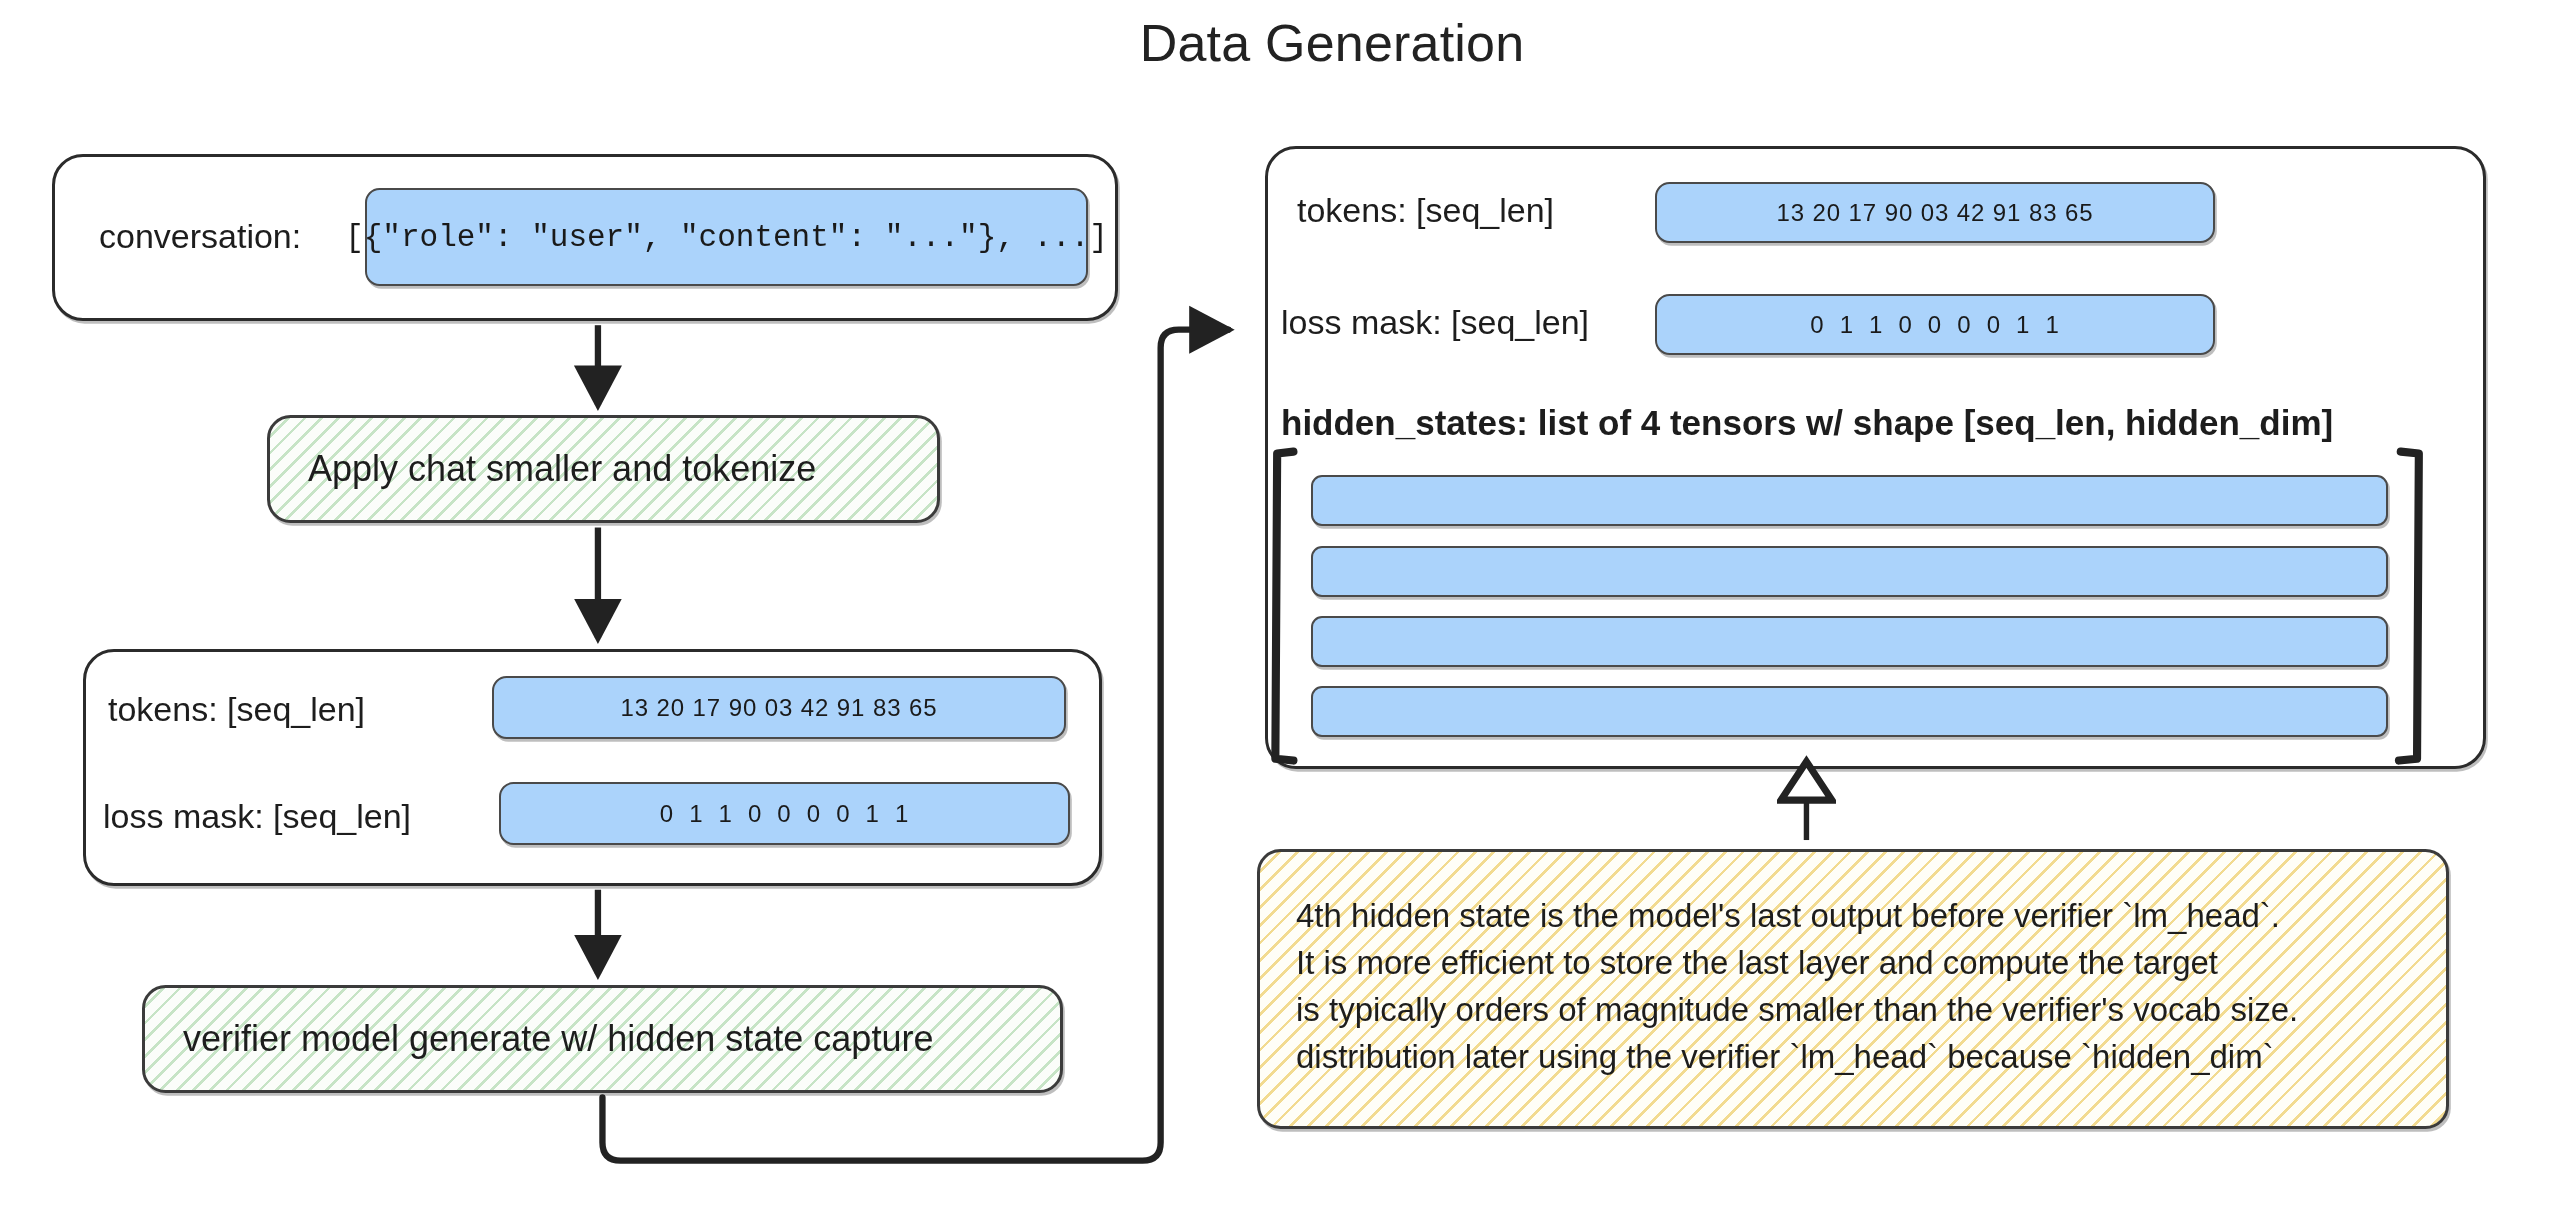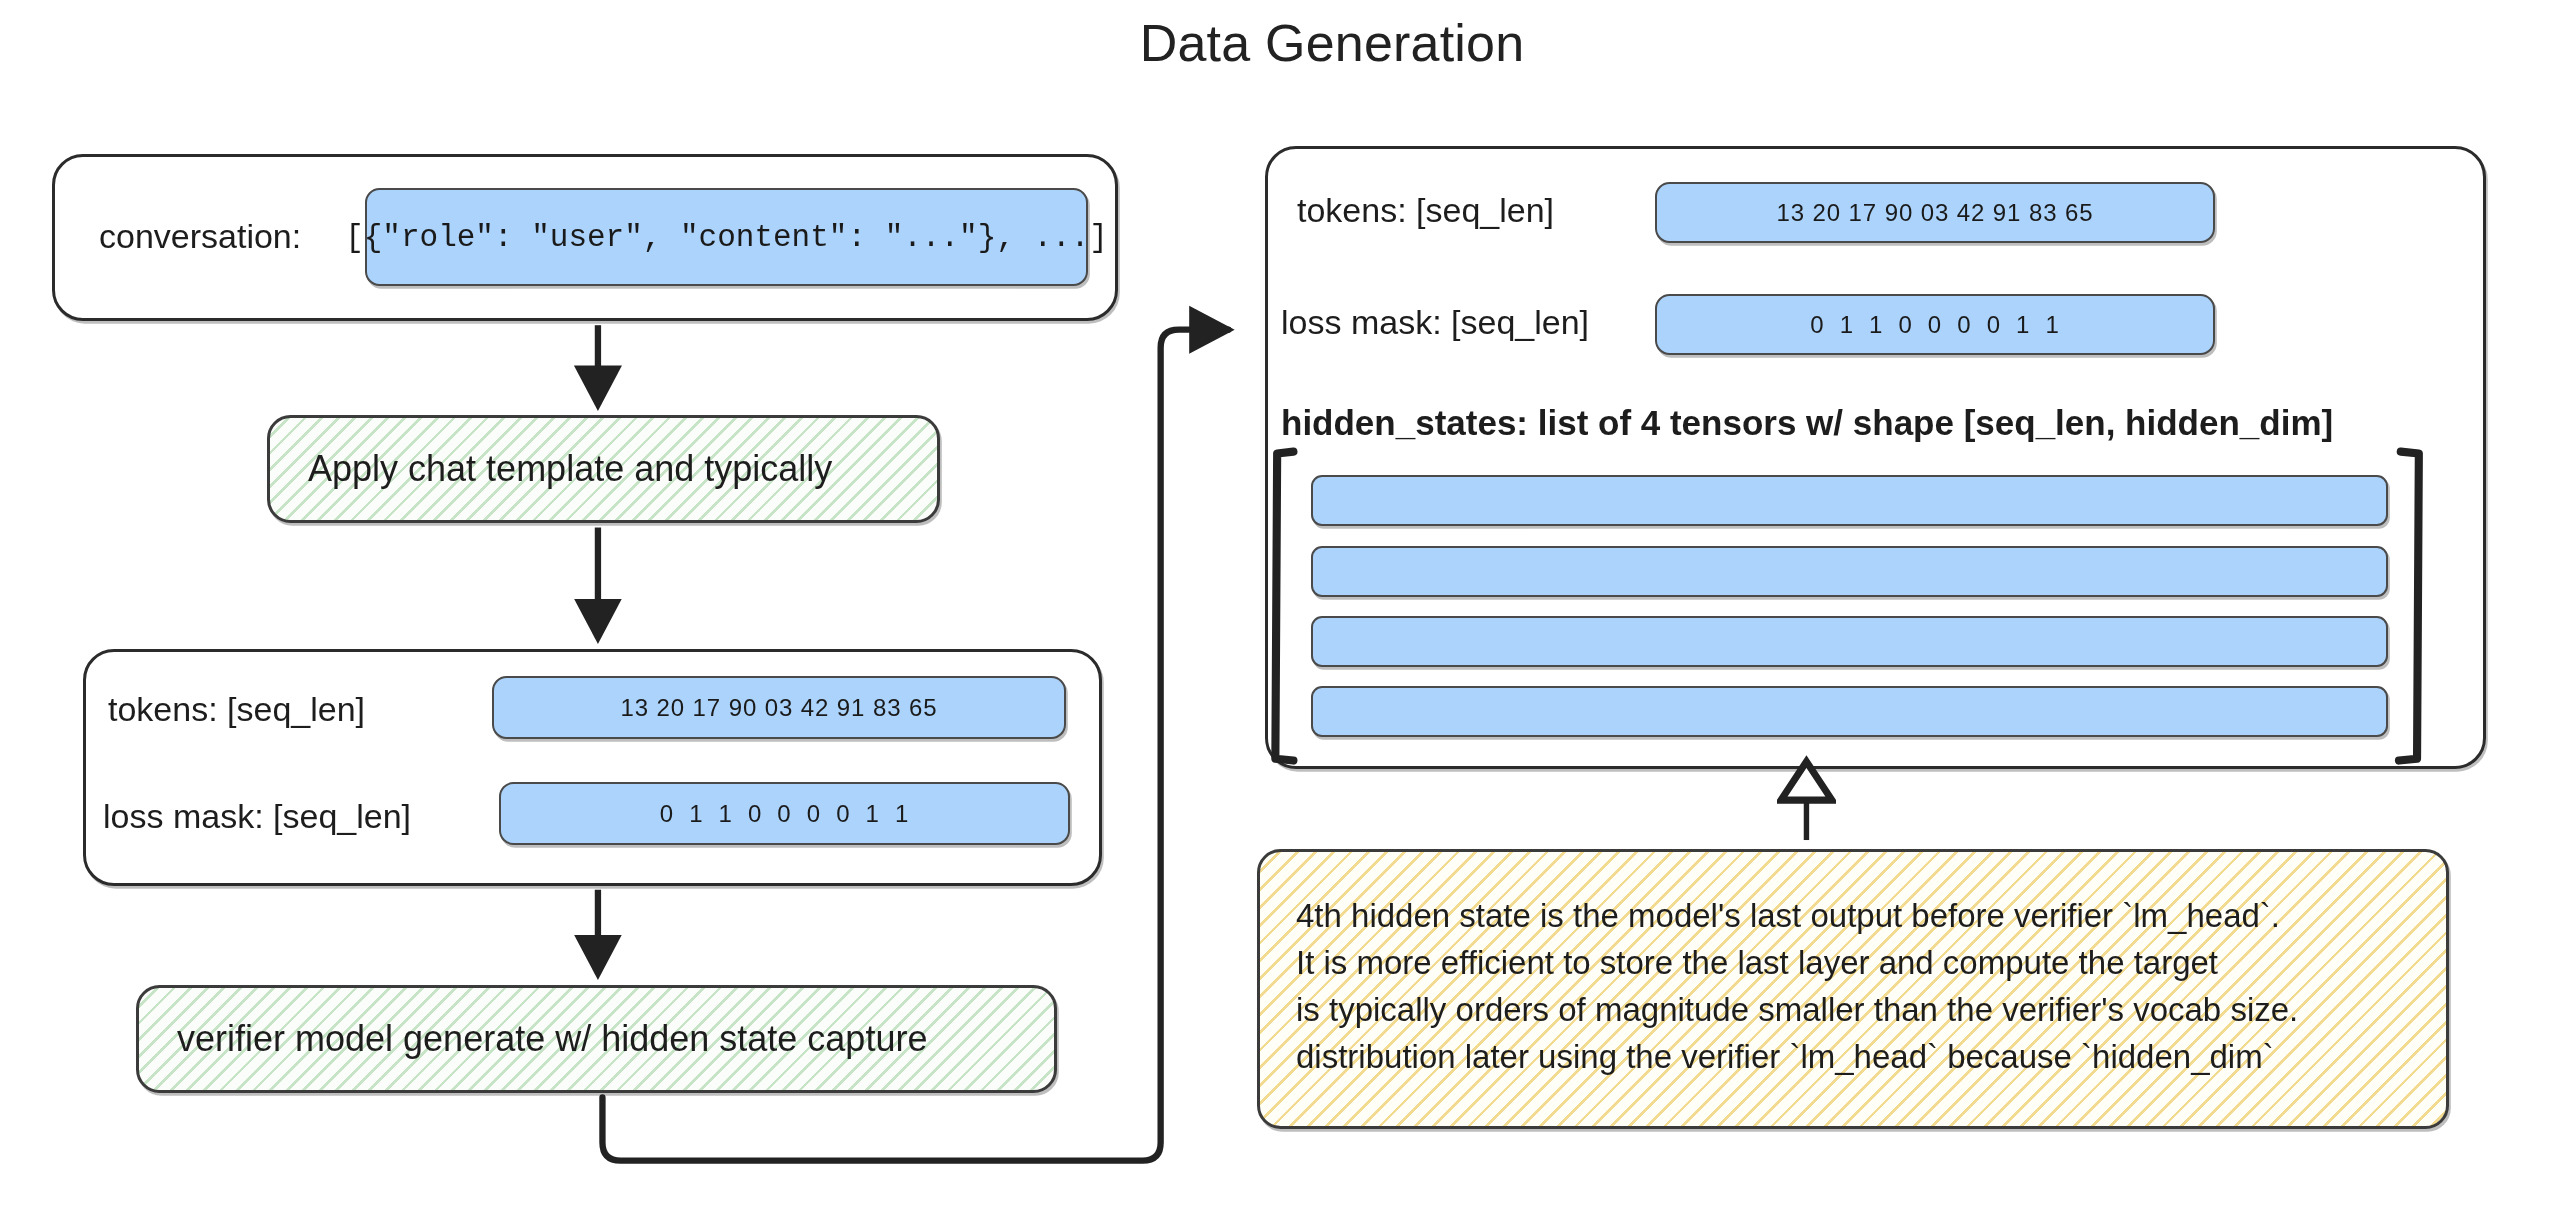--- a/index.html
+++ b/index.html
@@ -139,31 +139,31 @@
 <div id="canvas">
 
   <div id="diagram-title">Data Generation</div>
 
   <div class="panel" style="left:52px; top:154px; width:1066px; height:167px;">
   </div>
   <div class="row-label" style="left:99px; top:217px;">conversation:</div>
   <div class="chip mono" style="left:365px; top:188px; width:723px; height:98px;">[{"role": "user", "content": "..."}, ...]</div>
 
   <div class="proc" style="left:267px; top:415px; width:673px; height:108px;">
-    <span>Apply chat template and typically</span>
+    <span>Apply chat smaller and tokenize</span>
   </div>
 
   <div class="panel" style="left:83px; top:649px; width:1019px; height:237px;">
   </div>
   <div class="row-label" style="left:108px; top:690px;">tokens: [seq_len]</div>
   <div class="chip nums" style="left:492px; top:676px; width:574px; height:63px;">13 20 17 90 03 42 91 83 65</div>
   <div class="row-label" style="left:103px; top:797px;">loss mask: [seq_len]</div>
   <div class="chip nums" style="left:499px; top:782px; width:571px; height:63px;">0  1  1  0  0  0  0  1  1</div>
 
-  <div class="proc" style="left:136px; top:985px; width:921px; height:108px;">
+  <div class="proc" style="left:142px; top:985px; width:921px; height:108px;">
     <span>verifier model generate w/ hidden state capture</span>
   </div>
 
   <div class="panel" style="left:1265px; top:146px; width:1221px; height:623px;">
   </div>
   <div class="row-label" style="left:1297px; top:191px;">tokens: [seq_len]</div>
   <div class="chip nums" style="left:1655px; top:182px; width:560px; height:61px;">13 20 17 90 03 42 91 83 65</div>
 
   <div class="row-label" style="left:1281px; top:303px;">loss mask: [seq_len]</div>
   <div class="chip nums" style="left:1655px; top:294px; width:560px; height:61px;">0  1  1  0  0  0  0  1  1</div>

